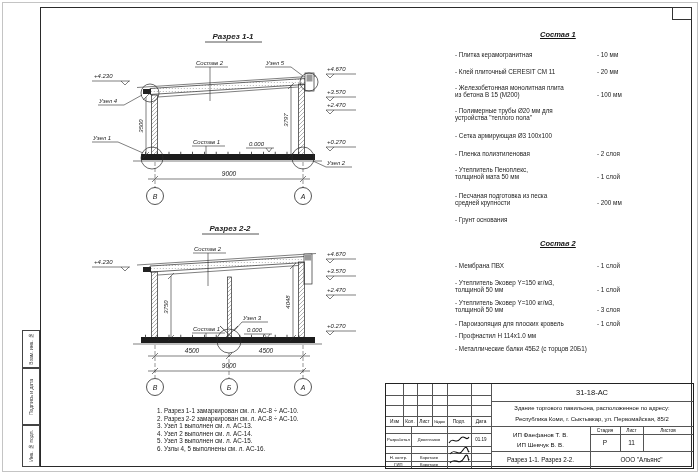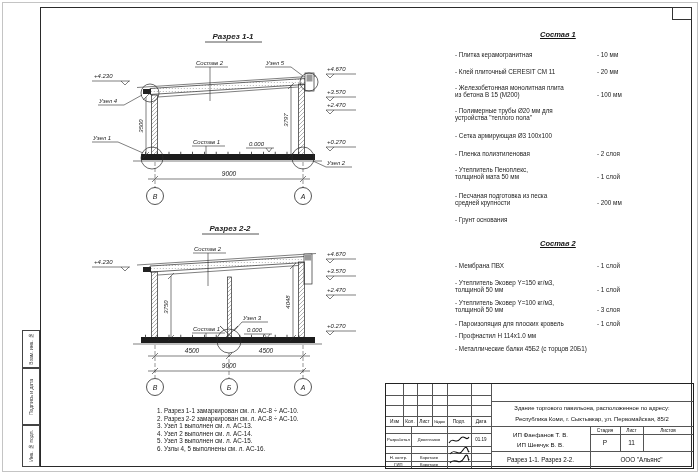--- a/index.html
+++ b/index.html
@@ -328,20 +328,21 @@
     <div class="lbl" style="left:0;top:77px;width:25px;height:7px;font-size:4.2px;">ГИП</div>
     <div class="lbl" style="left:25px;top:77px;width:36px;height:7px;font-size:4.2px;">Коротаев</div>
 
     <svg class="sig-svg" style="left:61px;top:50px;" width="24" height="12">
       <path d="M2,9 C6,2 9,11 13,5 S19,8 22,3" stroke="#111" fill="none" stroke-width="1.1"></path>
     </svg>
     <svg class="sig-svg" style="left:61px;top:62px;" width="24" height="22">
       <path d="M3,8 C8,1 11,12 16,4 S21,9 22,5 M3,17 C8,10 12,21 17,12 S21,18 22,13" stroke="#111" fill="none" stroke-width="1.1"></path>
     </svg>
 
+    <div class="lbl" style="left:105px;top:0;width:202px;height:17px;font-size:7.5px;">31-18-АС</div>
     <div class="lbl" style="left:105px;top:17px;width:202px;height:13px;font-size:5.9px;">Здание торгового павильона, расположенное по адресу:</div>
     <div class="lbl" style="left:105px;top:28px;width:202px;height:13px;font-size:5.9px;">Республика Коми, г. Сыктывкар, ул. Первомайская, 85/2</div>
     <div class="lbl" style="left:105px;top:44px;width:99px;height:12px;font-size:6.2px;">ИП Фаефанов Т. В.</div>
     <div class="lbl" style="left:105px;top:54px;width:99px;height:12px;font-size:6.2px;">ИП Шевчук В. В.</div>
     <div class="lbl" style="left:204px;top:42px;width:30px;height:8px;font-size:4.8px;">Стадия</div>
     <div class="lbl" style="left:234px;top:42px;width:23px;height:8px;font-size:4.8px;">Лист</div>
     <div class="lbl" style="left:257px;top:42px;width:50px;height:8px;font-size:4.8px;">Листов</div>
     <div class="lbl" style="left:204px;top:50px;width:30px;height:17px;font-size:6.5px;">Р</div>
     <div class="lbl" style="left:234px;top:50px;width:23px;height:17px;font-size:6.5px;">11</div>
     <div class="lbl" style="left:257px;top:50px;width:50px;height:17px;font-size:6.5px;"></div>

